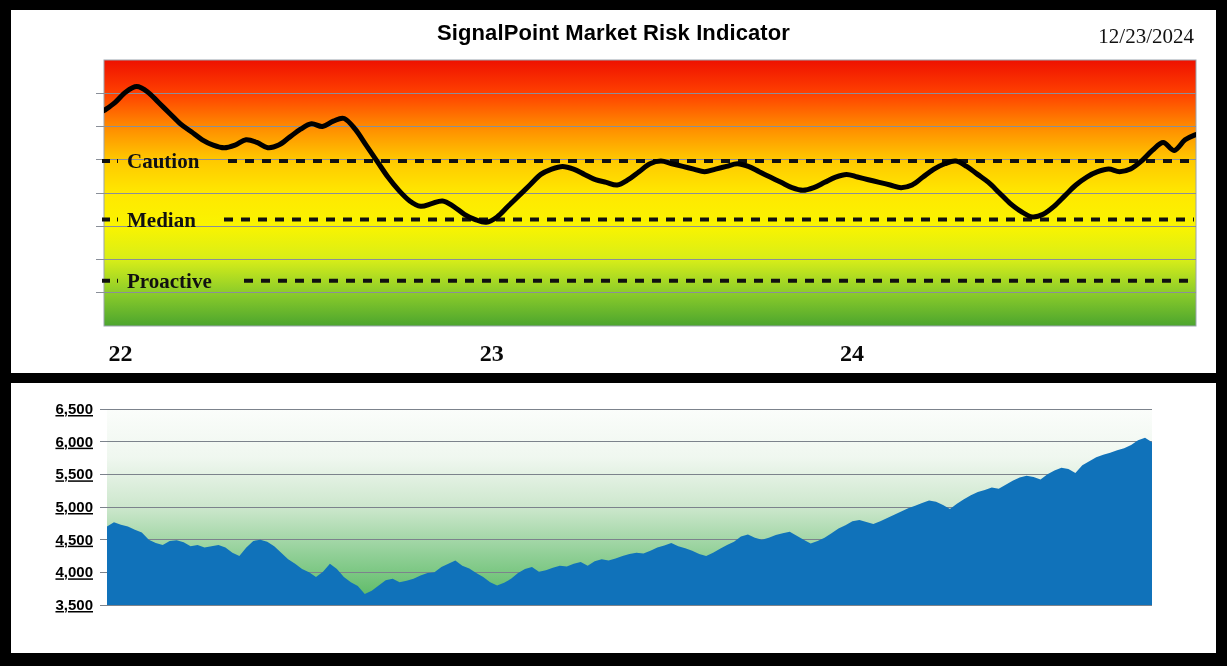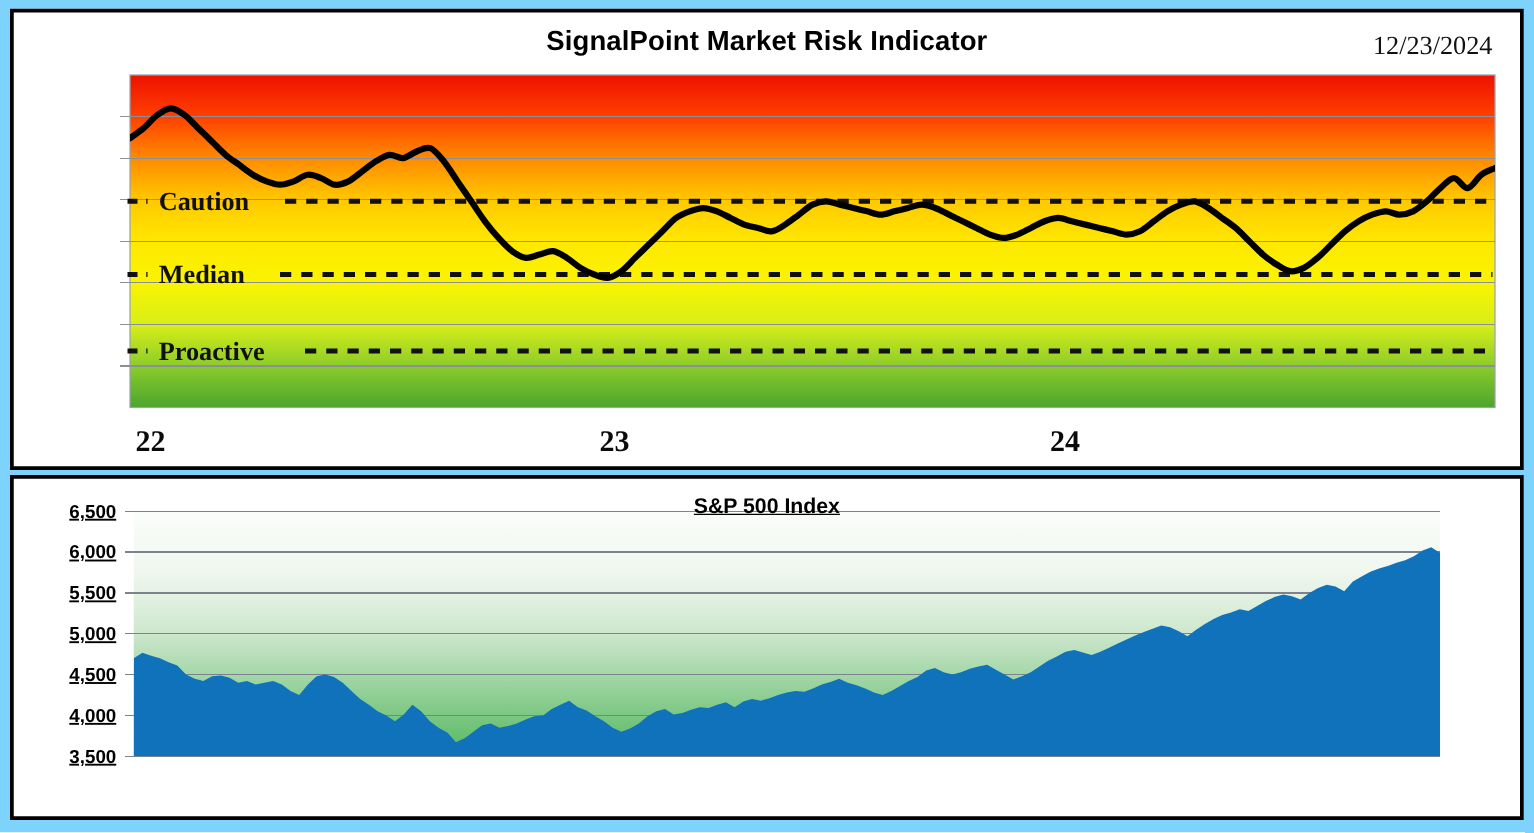--- a/index.html
+++ b/index.html
@@ -10,21 +10,21 @@
   body {
     width: 1227px;
     height: 666px;
     font-family: "Liberation Sans", sans-serif;
     overflow: hidden;
   }
   #app {
     position: relative;
     width: 1227px;
     height: 666px;
-    background: #7dd3fc;
+    background: #000000;
     box-sizing: border-box;
     padding: 7px 8px 8px 8px;
   }
   .panel {
     position: relative;
     background: #ffffff;
     border: 3px solid #000000;
     box-sizing: border-box;
     overflow: hidden;
   }
@@ -156,21 +156,20 @@
           <line x1="233" y1="226.78" x2="1183" y2="226.78" stroke="#111" stroke-width="4" stroke-dasharray="9 8"></line>
         </g>
         <path d="M 93.00 56.54 C 94.82 55.21, 100.28 51.66, 103.92 48.56 C 107.56 45.46, 111.20 40.58, 114.84 37.92 C 118.48 35.26, 122.12 32.60, 125.76 32.60 C 129.40 32.60, 133.04 35.26, 136.68 37.92 C 140.32 40.58, 143.96 45.01, 147.60 48.56 C 151.24 52.11, 154.88 55.65, 158.52 59.20 C 162.16 62.75, 165.80 66.74, 169.44 69.84 C 173.08 72.94, 176.72 75.16, 180.36 77.82 C 184.00 80.48, 187.64 83.58, 191.28 85.80 C 194.92 88.02, 198.56 89.79, 202.20 91.12 C 205.84 92.45, 209.48 93.78, 213.12 93.78 C 216.76 93.78, 220.40 92.45, 224.04 91.12 C 227.68 89.79, 231.32 86.24, 234.96 85.80 C 238.60 85.36, 242.24 87.13, 245.88 88.46 C 249.52 89.79, 253.16 93.34, 256.80 93.78 C 260.44 94.22, 264.08 92.89, 267.72 91.12 C 271.36 89.35, 275.00 85.80, 278.64 83.14 C 282.28 80.48, 285.92 77.38, 289.56 75.16 C 293.20 72.94, 296.84 70.28, 300.48 69.84 C 304.12 69.40, 307.76 72.94, 311.40 72.50 C 315.04 72.06, 318.68 68.51, 322.32 67.18 C 325.96 65.85, 329.60 63.19, 333.24 64.52 C 336.88 65.85, 340.52 70.73, 344.16 75.16 C 347.80 79.59, 351.44 85.80, 355.08 91.12 C 358.72 96.44, 362.36 101.76, 366.00 107.08 C 369.64 112.40, 373.28 118.16, 376.92 123.04 C 380.56 127.92, 384.20 132.35, 387.84 136.34 C 391.48 140.33, 395.12 144.32, 398.76 146.98 C 402.40 149.64, 406.04 151.86, 409.68 152.30 C 413.32 152.74, 416.96 150.53, 420.60 149.64 C 424.24 148.75, 427.88 146.54, 431.52 146.98 C 435.16 147.42, 438.80 150.08, 442.44 152.30 C 446.08 154.52, 449.72 158.06, 453.36 160.28 C 457.00 162.50, 460.64 164.27, 464.28 165.60 C 467.92 166.93, 471.56 168.70, 475.20 168.26 C 478.84 167.82, 482.48 165.60, 486.12 162.94 C 489.76 160.28, 493.40 155.85, 497.04 152.30 C 500.68 148.75, 504.32 145.21, 507.96 141.66 C 511.60 138.11, 515.24 134.57, 518.88 131.02 C 522.52 127.47, 526.16 123.04, 529.80 120.38 C 533.44 117.72, 537.08 116.39, 540.72 115.06 C 544.36 113.73, 548.00 112.40, 551.64 112.40 C 555.28 112.40, 558.92 113.73, 562.56 115.06 C 566.20 116.39, 569.84 118.61, 573.48 120.38 C 577.12 122.15, 580.76 124.37, 584.40 125.70 C 588.04 127.03, 591.68 127.47, 595.32 128.36 C 598.96 129.25, 602.60 131.46, 606.24 131.02 C 609.88 130.58, 613.52 127.92, 617.16 125.70 C 620.80 123.48, 624.44 120.38, 628.08 117.72 C 631.72 115.06, 635.36 111.51, 639.00 109.74 C 642.64 107.97, 646.28 107.08, 649.92 107.08 C 653.56 107.08, 657.20 108.85, 660.84 109.74 C 664.48 110.63, 668.12 111.51, 671.76 112.40 C 675.40 113.29, 679.04 114.17, 682.68 115.06 C 686.32 115.95, 689.96 117.72, 693.60 117.72 C 697.24 117.72, 700.88 115.95, 704.52 115.06 C 708.16 114.17, 711.80 113.29, 715.44 112.40 C 719.08 111.51, 722.72 109.74, 726.36 109.74 C 730.00 109.74, 733.64 111.07, 737.28 112.40 C 740.92 113.73, 744.56 115.95, 748.20 117.72 C 751.84 119.49, 755.48 121.27, 759.12 123.04 C 762.76 124.81, 766.40 126.59, 770.04 128.36 C 773.68 130.13, 777.32 132.35, 780.96 133.68 C 784.60 135.01, 788.24 136.34, 791.88 136.34 C 795.52 136.34, 799.16 135.01, 802.80 133.68 C 806.44 132.35, 810.08 130.13, 813.72 128.36 C 817.36 126.59, 821.00 124.37, 824.64 123.04 C 828.28 121.71, 831.92 120.38, 835.56 120.38 C 839.20 120.38, 842.84 122.15, 846.48 123.04 C 850.12 123.93, 853.76 124.81, 857.40 125.70 C 861.04 126.59, 864.68 127.47, 868.32 128.36 C 871.96 129.25, 875.60 130.13, 879.24 131.02 C 882.88 131.91, 886.52 133.68, 890.16 133.68 C 893.80 133.68, 897.44 132.79, 901.08 131.02 C 904.72 129.25, 908.36 125.70, 912.00 123.04 C 915.64 120.38, 919.28 117.28, 922.92 115.06 C 926.56 112.84, 930.20 111.07, 933.84 109.74 C 937.48 108.41, 941.12 106.64, 944.76 107.08 C 948.40 107.52, 952.04 110.18, 955.68 112.40 C 959.32 114.62, 962.96 117.72, 966.60 120.38 C 970.24 123.04, 973.88 125.26, 977.52 128.36 C 981.16 131.46, 984.80 135.45, 988.44 139.00 C 992.08 142.55, 995.72 146.54, 999.36 149.64 C 1003.00 152.74, 1006.64 155.40, 1010.28 157.62 C 1013.92 159.84, 1017.56 162.50, 1021.20 162.94 C 1024.84 163.38, 1028.48 162.05, 1032.12 160.28 C 1035.76 158.51, 1039.40 155.40, 1043.04 152.30 C 1046.68 149.20, 1050.32 145.21, 1053.96 141.66 C 1057.60 138.11, 1061.24 134.12, 1064.88 131.02 C 1068.52 127.92, 1072.16 125.26, 1075.80 123.04 C 1079.44 120.82, 1083.08 119.05, 1086.72 117.72 C 1090.36 116.39, 1094.00 115.06, 1097.64 115.06 C 1101.28 115.06, 1104.92 117.72, 1108.56 117.72 C 1112.20 117.72, 1115.84 116.83, 1119.48 115.06 C 1123.12 113.29, 1126.76 110.18, 1130.40 107.08 C 1134.04 103.98, 1137.68 99.54, 1141.32 96.44 C 1144.96 93.34, 1148.60 88.46, 1152.24 88.46 C 1155.88 88.46, 1159.52 96.88, 1163.16 96.44 C 1166.80 96.00, 1170.44 88.46, 1174.08 85.80 C 1177.72 83.14, 1183.18 81.37, 1185.00 80.48" fill="none" stroke="#000000" stroke-width="5" stroke-linejoin="round" stroke-linecap="round" clip-path="url(#riskClip)"></path>
         <text x="109.38" y="307" class="xtick-label" text-anchor="middle">22</text>
         <text x="480.65999999999997" y="307" class="xtick-label" text-anchor="middle">23</text>
         <text x="841.0200000000001" y="307" class="xtick-label" text-anchor="middle">24</text>
       </svg>
   </div>
 
   <div class="panel" id="spx-panel">
-    <div id="spx-title">S&amp;P 500 Index</div>
     <svg id="spx-svg" width="1205" height="232" viewBox="0 0 1205 232">
         <defs>
           <linearGradient id="spxGrad" x1="0" y1="0" x2="0" y2="1">
             <stop offset="0.0%" stop-color="#FBFDFB"></stop>
             <stop offset="25.0%" stop-color="#EFF7EF"></stop>
             <stop offset="50.0%" stop-color="#CDE7CD"></stop>
             <stop offset="75.0%" stop-color="#8FCF95"></stop>
             <stop offset="100.0%" stop-color="#55B85F"></stop>
           </linearGradient>
           <clipPath id="spxClip">

